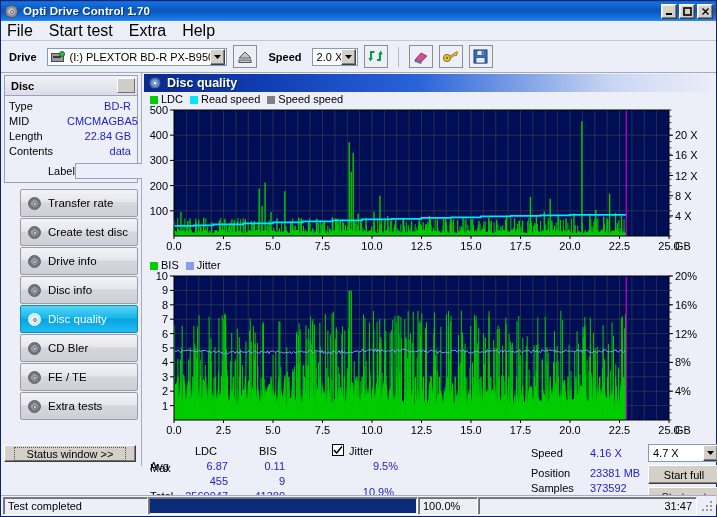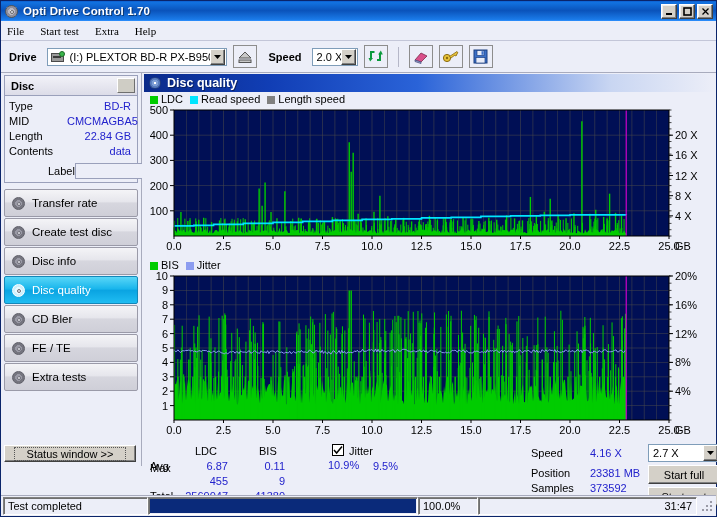--- a/index.html
+++ b/index.html
@@ -43,21 +43,21 @@
     box-shadow:inset -1px -1px 0 #808080, inset 1px 1px 0 #efefef;
     display:flex;align-items:center;justify-content:center;
     font-size:9px;color:#000;line-height:1;box-sizing:border-box;
   }
   .tbtn svg{display:block;}
   
   .menubar{
     height:19px;background:#eceef8;display:flex;align-items:center;
     padding-left:6px;gap:16px;border-bottom:1px solid #c3c6d8;
   }
-  .menu-item{font-size:11px;color:#000;cursor:default;font-family:Liberation Serif, serif;}
+  .menu-item{font-size:16px;color:#000;cursor:default;}
   
   .toolbar{
     height:31px;background:#eceef8;display:flex;align-items:center;padding-left:8px;gap:6px;
     border-bottom:1px solid #a8abbd;
   }
   .tb-label{font-size:11px;color:#000;font-weight:bold;margin-right:4px;}
   .combo{
     height:18px;background:#fff;border:1px solid #7f9db9;
     display:flex;align-items:center;box-sizing:border-box;
     font-size:11px;color:#000;
@@ -117,21 +117,21 @@
   .disc-btn{
     width:21px;height:19px;background:#d4d0c8;
     border:1px solid #fff;border-right-color:#5a5a5a;border-bottom-color:#5a5a5a;
     display:flex;align-items:center;justify-content:center;box-sizing:border-box;
   }
   .nav{margin-top:6px;padding:0 3px;}
   .nav-item{
     height:28px;margin-bottom:1px;display:flex;align-items:center;
     background:linear-gradient(180deg,#f4f4f7 0%,#e6e6ec 45%,#d6d6de 50%,#cfcfd8 100%);
     border:1px solid #9a9aa8;border-radius:2px;box-sizing:border-box;
-    padding-left:6px;font-size:11.5px;color:#000;
+    padding-left:6px;font-size:11.5px;color:#000;margin-left:16px;
   }
   .nav-item.sel{
     background:linear-gradient(180deg,#59d6f7 0%,#19b6ec 45%,#0aa4e2 52%,#20bdf2 100%);
     border-color:#1487b8;color:#fff;
   }
   .nav-item .ni{width:15px;height:15px;margin-right:6px;flex:0 0 auto;position:relative;}
   .nav-item .ni .d{
     position:absolute;left:1px;top:1px;width:13px;height:13px;border-radius:50%;
     background:radial-gradient(circle at 50% 50%,#fff 0 16%,#9a9aa6 18% 44%,#75757f 46% 72%,#b5b5c0 74% 100%);
     border:1px solid #5c5c66;box-sizing:border-box;
@@ -357,20 +357,27 @@
               <i class="d"></i>
               <i class="h"></i>
             </span>
           <span>Create test disc</span>
         </div>
         <div class="nav-item">
           <span class="ni">
               <i class="d"></i>
               <i class="h"></i>
             </span>
+          <span>Drive info</span>
+        </div>
+        <div class="nav-item">
+          <span class="ni">
+              <i class="d"></i>
+              <i class="h"></i>
+            </span>
           <span>Disc info</span>
         </div>
         <div class="nav-item sel">
           <span class="ni">
               <i class="d"></i>
               <i class="h"></i>
             </span>
           <span>Disc quality</span>
         </div>
         <div class="nav-item">
@@ -405,21 +412,21 @@
       <div class="page-hdr">
         <span class="pi">
             <i class="d" style="position:absolute;left:1px;top:1px;"></i>
           </span>
         <span class="ttl">Disc quality</span>
       </div>
 
       <div class="legend">
         <span class="it"><i class="sw" style="background:#00cc00"></i><span>LDC</span></span>
         <span class="it"><i class="sw" style="background:#00e5ff"></i><span>Read speed</span></span>
-        <span class="it"><i class="sw" style="background:#808080"></i><span>Length speed</span></span>
+        <span class="it"><i class="sw" style="background:#808080"></i><span>Speed speed</span></span>
       </div>
 
       <div class="chart-wrap">
         <svg id="chart-top" width="573" height="150" viewBox="0 0 573 150">
             <rect x="32" y="4" width="495" height="126" fill="#000f55"></rect>
             <line x1="44.375" y1="4" x2="44.375" y2="130" stroke="#4a4a4a" stroke-width="0.7" opacity="0.75"></line>
             <line x1="56.75" y1="4" x2="56.75" y2="130" stroke="#4a4a4a" stroke-width="0.7" opacity="0.75"></line>
             <line x1="69.125" y1="4" x2="69.125" y2="130" stroke="#4a4a4a" stroke-width="0.7" opacity="0.75"></line>
             <line x1="81.5" y1="4" x2="81.5" y2="130" stroke="#4a4a4a" stroke-width="0.7" opacity="0.75"></line>
             <line x1="93.875" y1="4" x2="93.875" y2="130" stroke="#4a4a4a" stroke-width="0.7" opacity="0.75"></line>
@@ -1447,35 +1454,35 @@
         <div class="st k" style="left:207px;top:1px;">Jitter</div>
 
         <div class="st k" style="left:8px;top:16px;">Avg</div>
         <div class="st v" style="left:44px;top:16px;width:42px;text-align:right;">6.87</div>
         <div class="st v" style="left:103px;top:16px;width:40px;text-align:right;">0.11</div>
         <div class="st v" style="left:190px;top:16px;width:66px;text-align:right;">9.5%</div>
 
         <div class="st k" style="left:8px;top:18px;">Max</div>
         <div class="st v" style="left:44px;top:31px;width:42px;text-align:right;">455</div>
         <div class="st v" style="left:103px;top:31px;width:40px;text-align:right;">9</div>
-        <div class="st v" style="left:186px;top:15px;width:66px;">10.9%</div>
+        <div class="st v" style="left:186px;top:42px;width:66px;text-align:right;">10.9%</div>
 
         <div class="st k" style="left:8px;top:46px;">Total</div>
         <div class="st v" style="left:30px;top:46px;width:56px;text-align:right;">2569047</div>
         <div class="st v" style="left:95px;top:46px;width:48px;text-align:right;">41380</div>
 
         <div class="st k" style="left:389px;top:3px;">Speed</div>
         <div class="st v" style="left:448px;top:3px;">4.16 X</div>
         <div class="st k" style="left:389px;top:23px;">Position</div>
         <div class="st v" style="left:448px;top:23px;">23381 MB</div>
         <div class="st k" style="left:389px;top:38px;">Samples</div>
         <div class="st v" style="left:448px;top:38px;">373592</div>
 
         <div class="combo spd-combo" style="left:506px;top:0px;">
-          <div class="txt">2.7 X</div>
+          <div class="txt">4.7 X</div>
           <div class="arrow">
             <svg width="7" height="4" viewBox="0 0 7 4">
                 <path d="M0 0 L7 0 L3.5 4 Z" fill="#000"></path>
               </svg>
           </div>
         </div>
         <div class="btn" style="left:506px;top:21px;width:72px;height:19px;">
           <span>Start full</span>
         </div>
         <div class="btn" style="left:506px;top:43px;width:72px;height:19px;">

